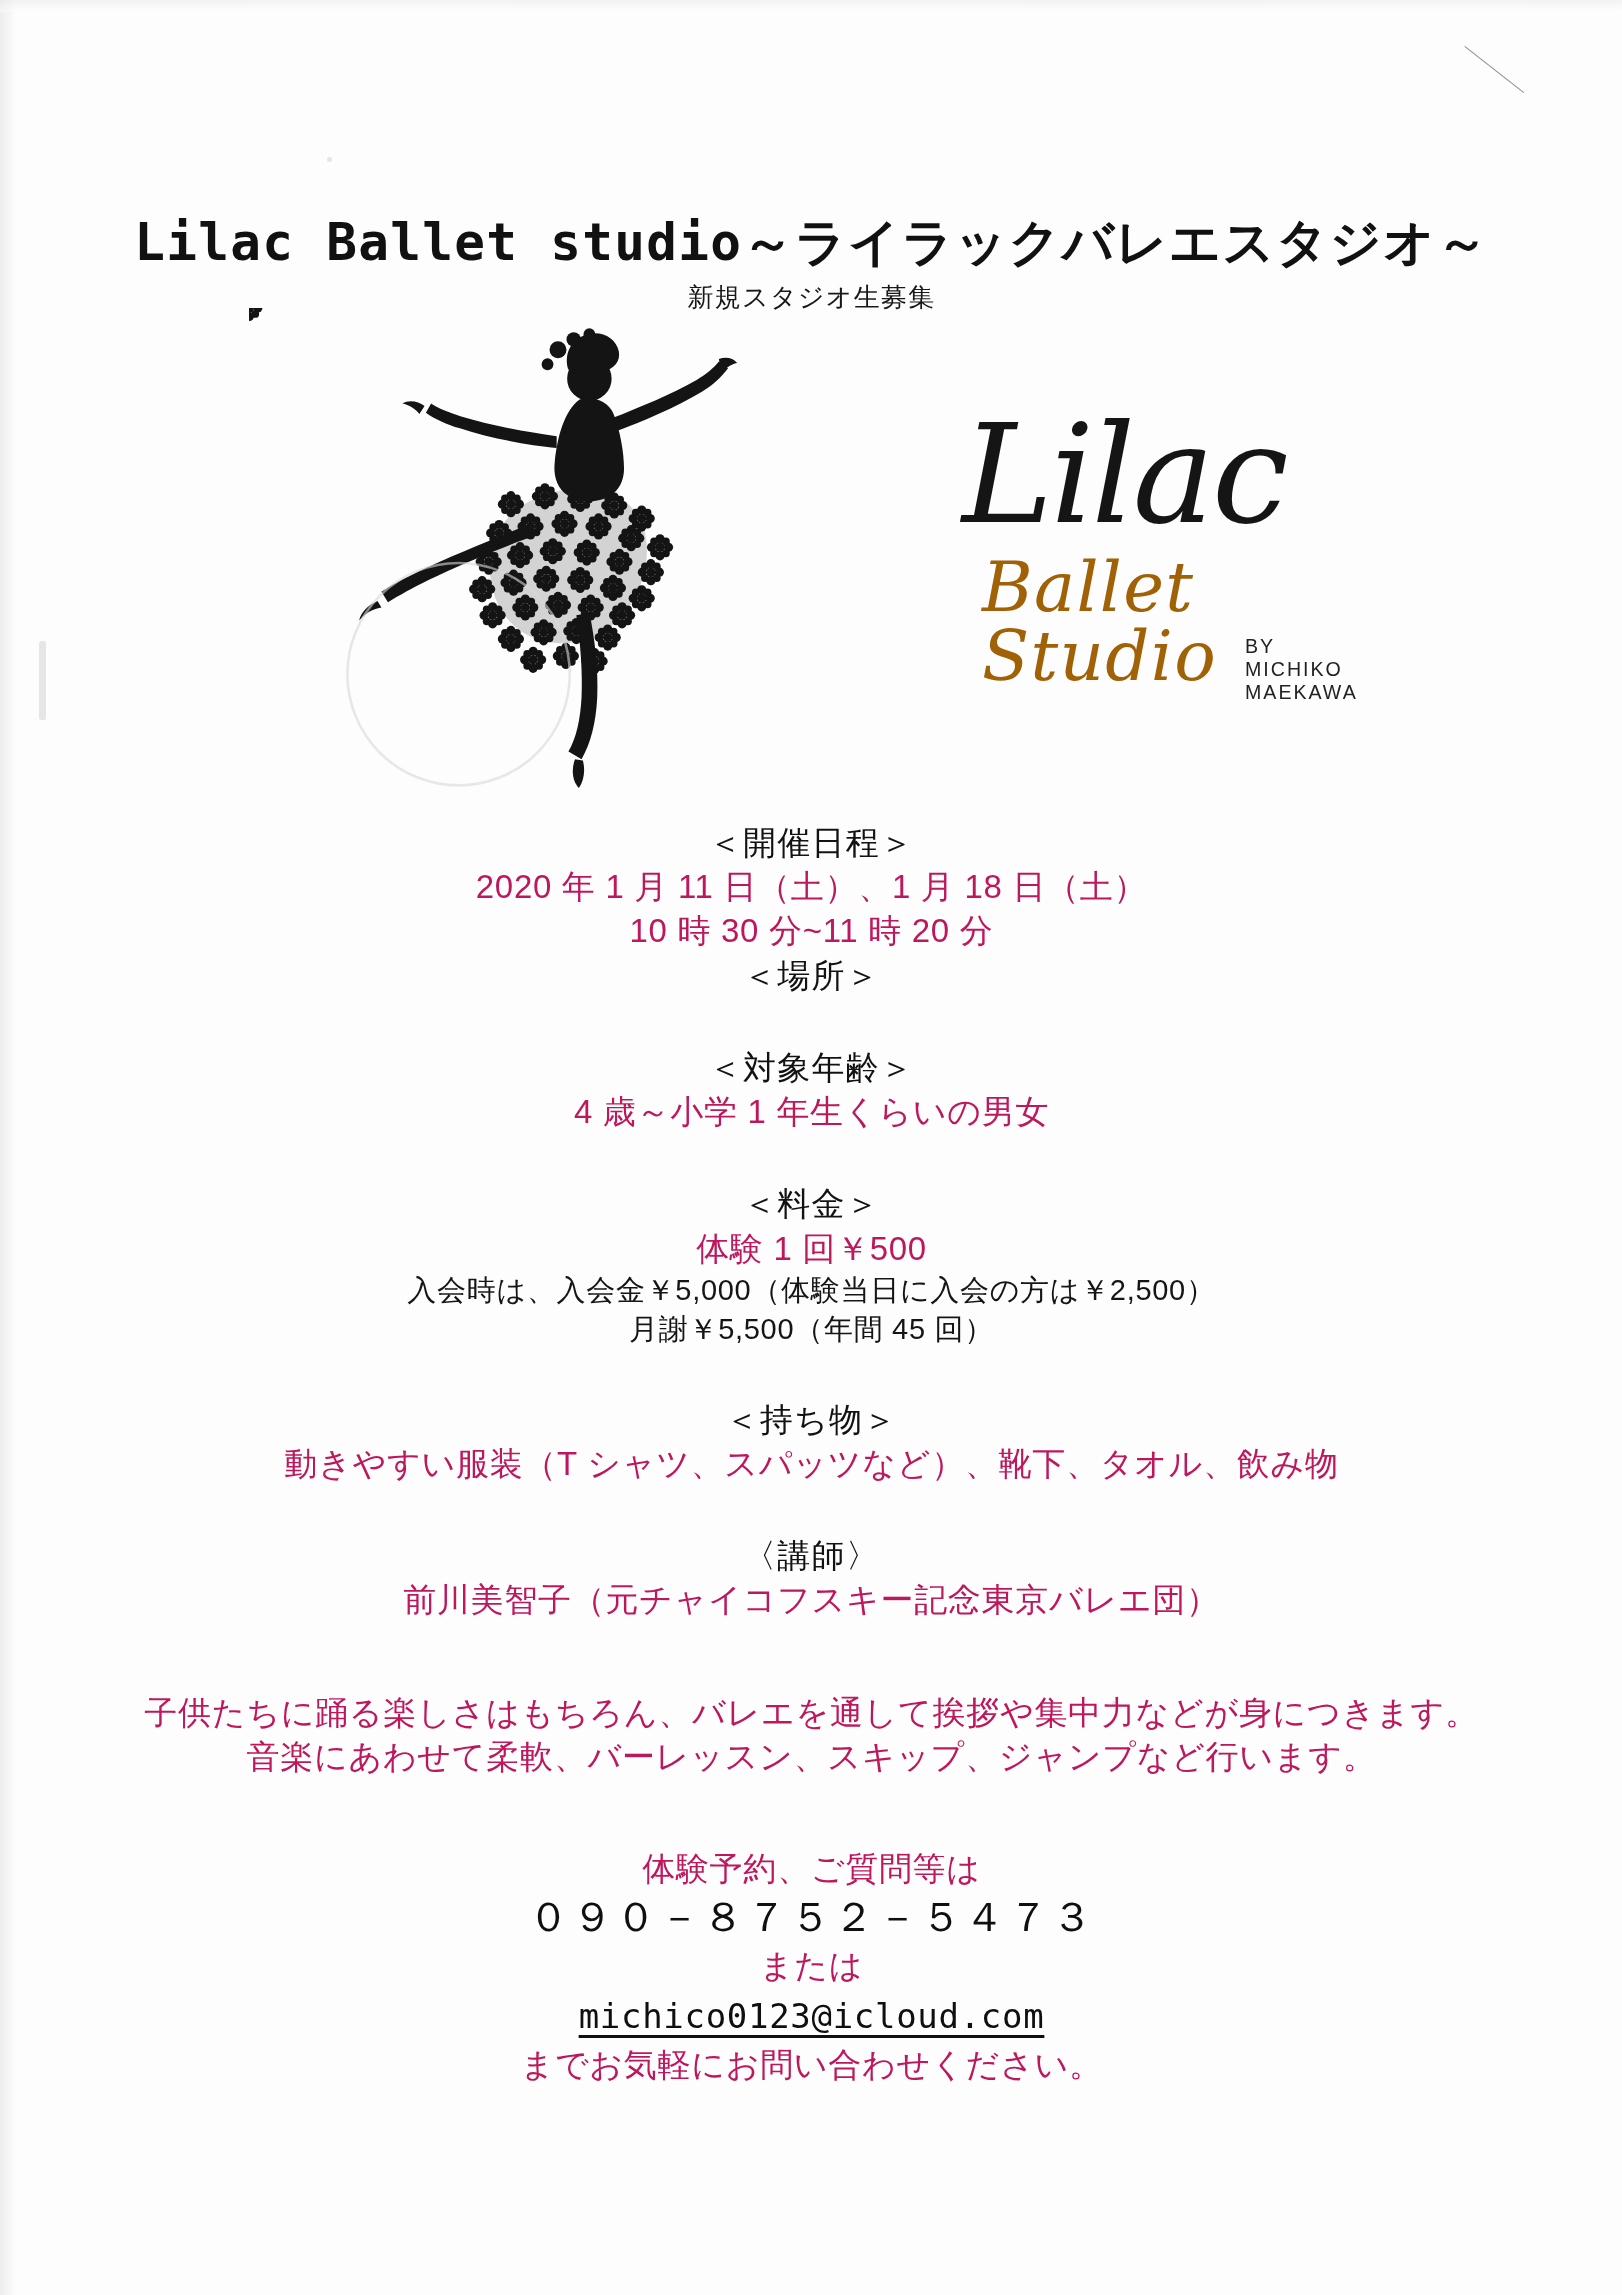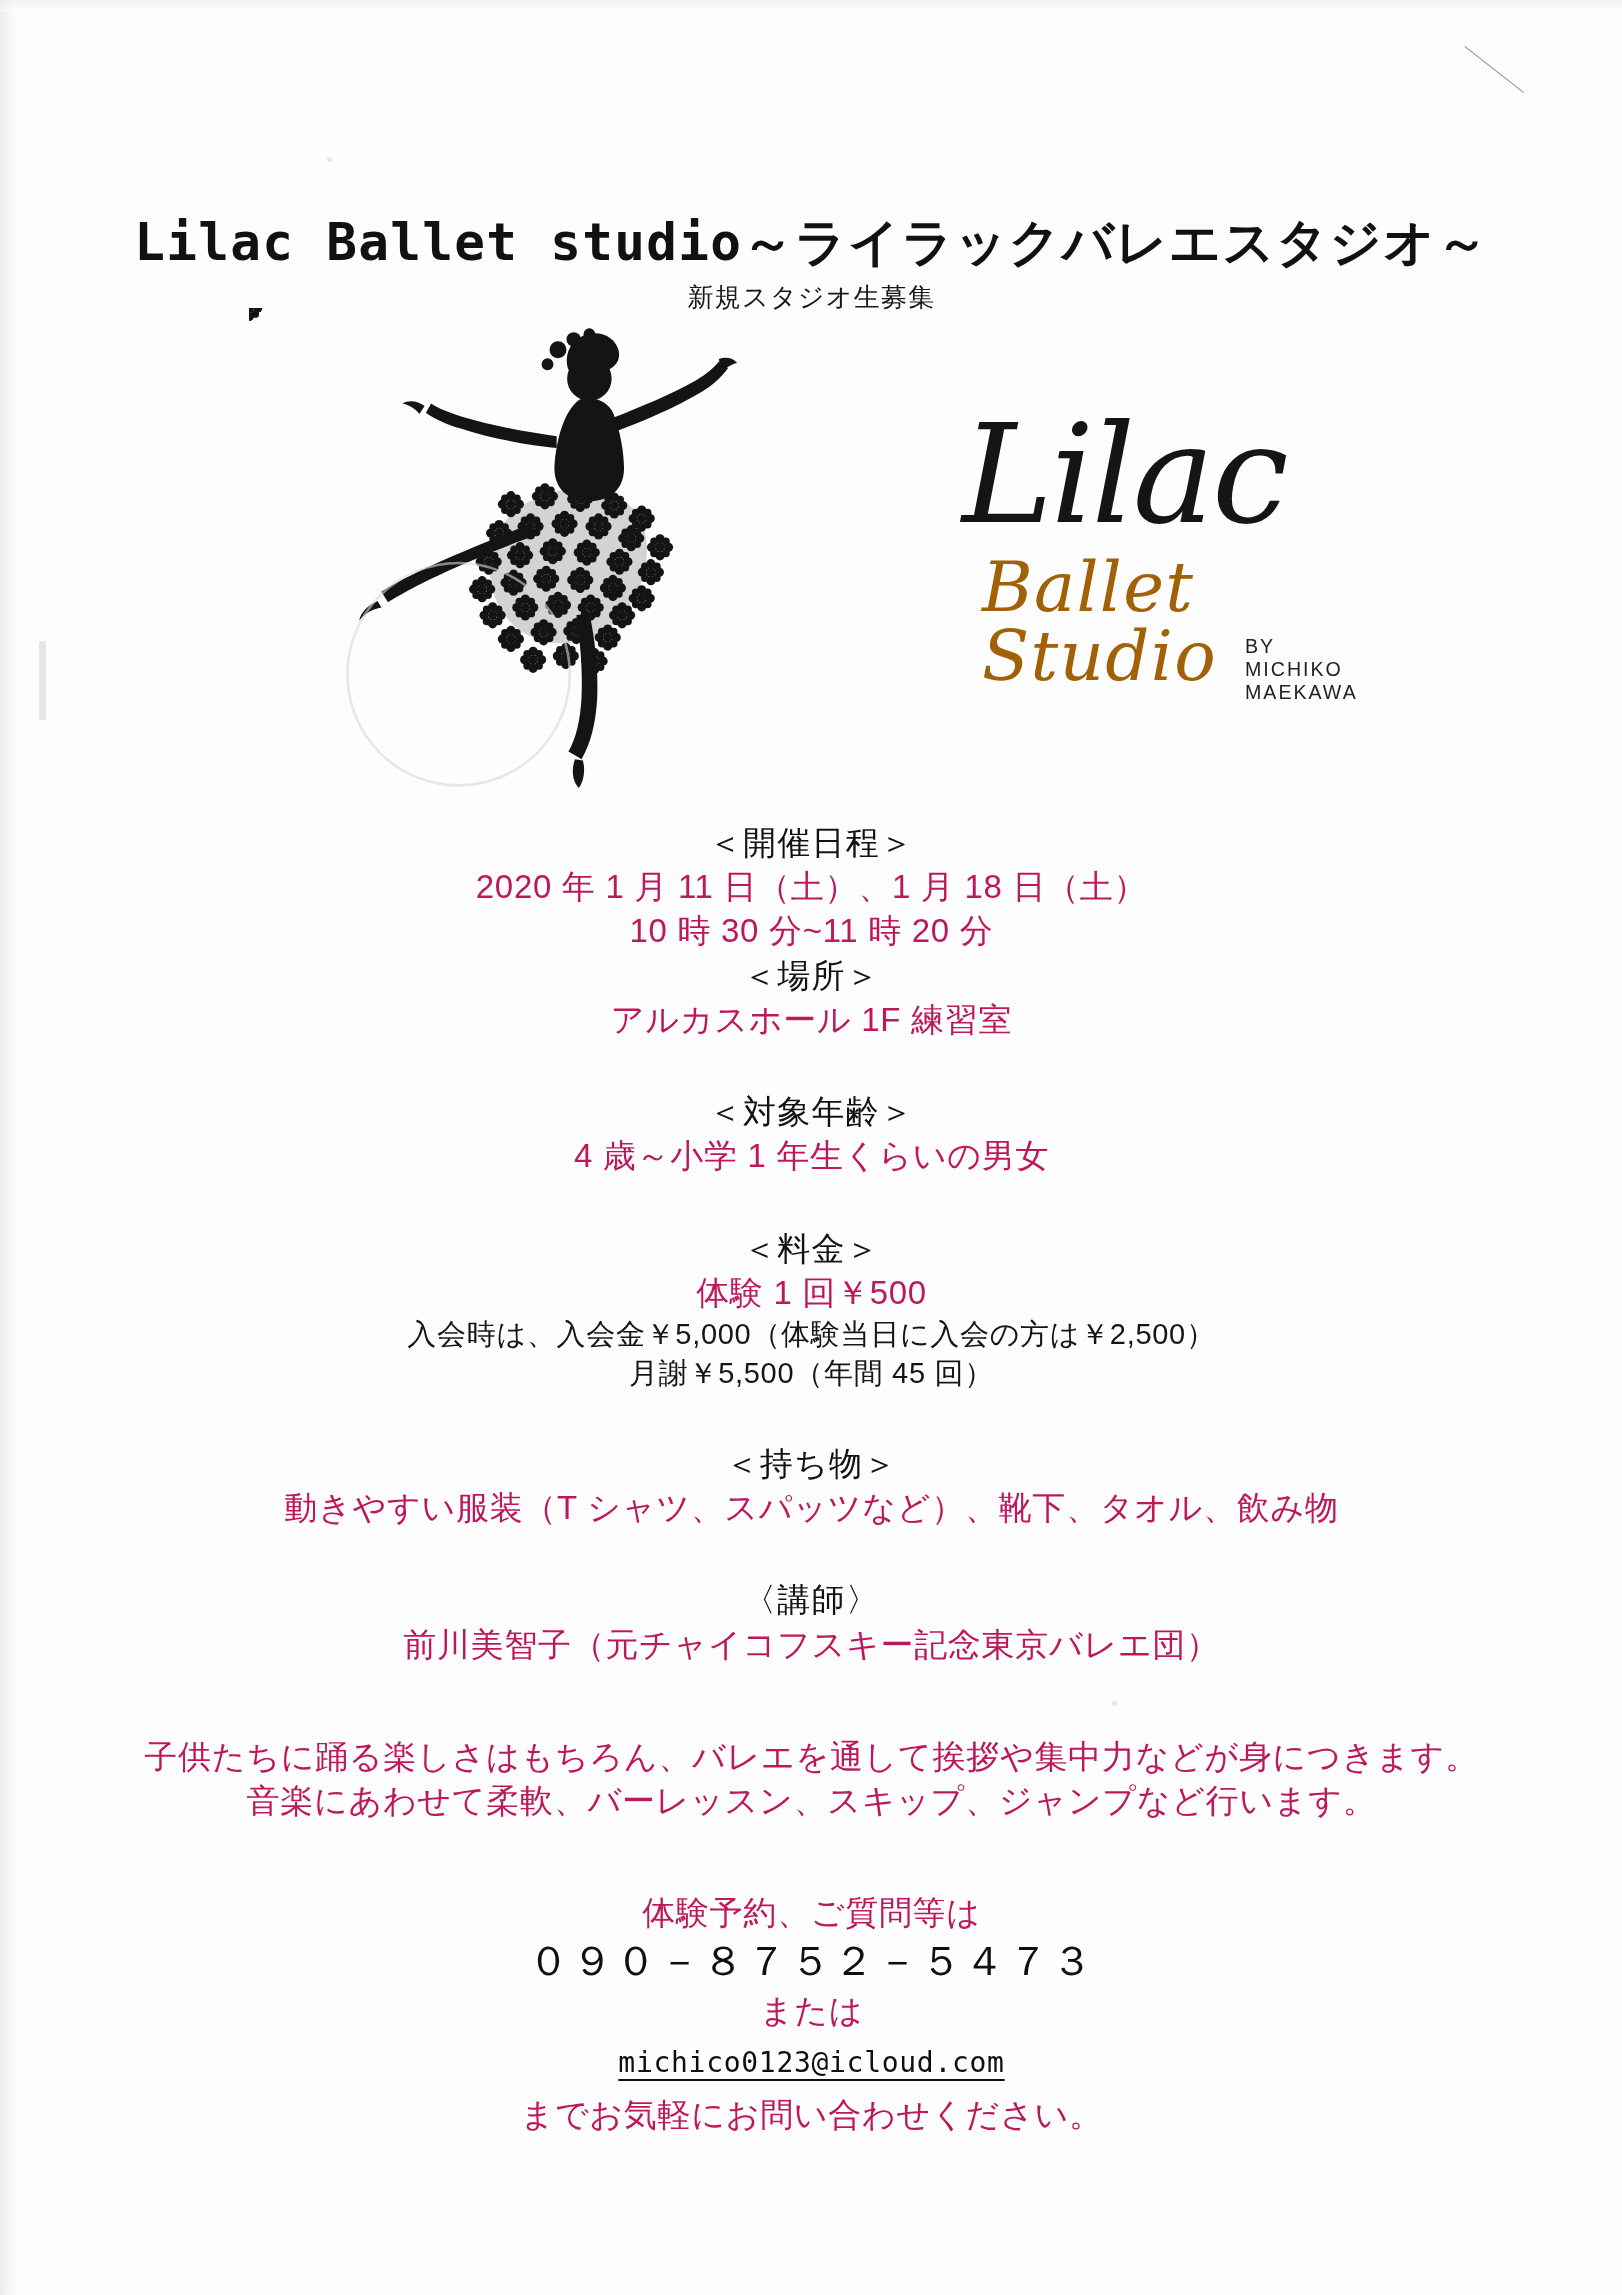--- a/index.html
+++ b/index.html
@@ -164,24 +164,24 @@
   .contact-num {
     font-family: "DejaVu Sans Mono", monospace;
     font-size: 41px;
     letter-spacing: 2.6px;
     line-height: 1.3;
     margin: 0;
     color: #0f0f0f;
   }
   .contact-mail {
     font-family: "DejaVu Sans Mono", monospace;
-    font-size: 28px;
+    font-size: 34px;
     letter-spacing: 0.7px;
     line-height: 1.3;
-    margin: 12px;
+    margin: 5px;
     color: #0f0f0f;
     text-decoration: underline;
     text-underline-offset: 6.5px;
   }
 </style>
 </head>
 <body>
 
 <div class="page">
 
@@ -286,21 +286,20 @@
   <div class="body-wrap">
 
     <div class="blk">
       <p class="sec-title">＜開催日程＞</p>
       <p class="line-lg">2020 年 1 月 11 日（土）、1 月 18 日（土）</p>
       <p class="line-lg">10 時 30 分~11 時 20 分</p>
     </div>
 
     <div class="blk">
       <p class="sec-title">＜場所＞</p>
-      <p class="line-lg">アルカスホール 1F 練習室</p>
     </div>
 
     <div class="gap-m"></div>
 
     <div class="blk">
       <p class="sec-title">＜対象年齢＞</p>
       <p class="line-lg">4 歳～小学 1 年生くらいの男女</p>
     </div>
 
     <div class="gap-m"></div>

